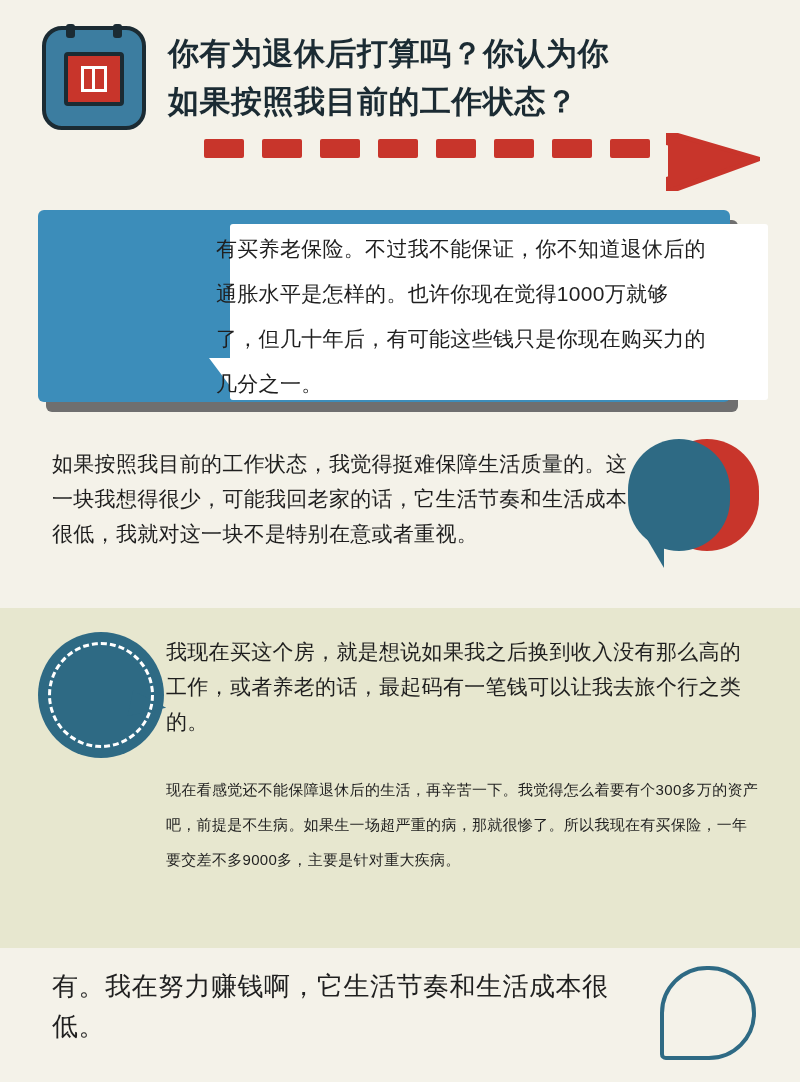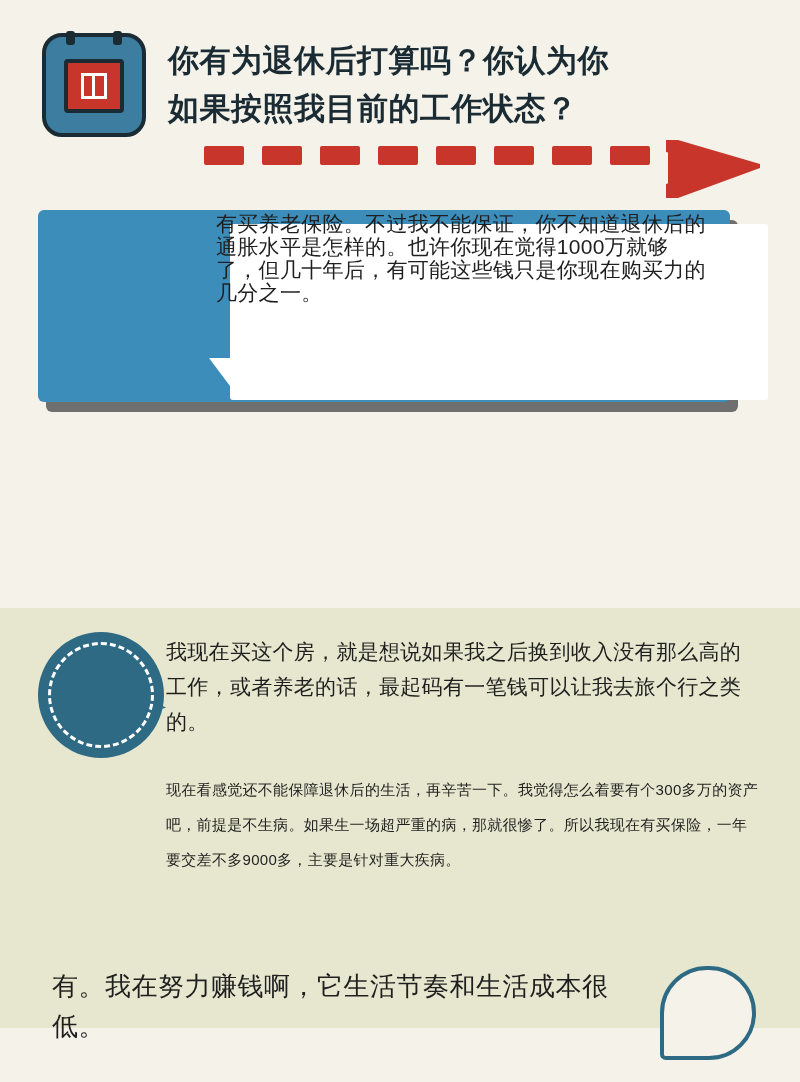--- a/index.html
+++ b/index.html
@@ -21,21 +21,20 @@
     background: #f4f2e9;
     overflow: hidden;
   }
 
   
   .header {
     position: absolute;
     left: 0; top: 0;
     width: 800px;
     height: 196px;
-    margin-top: 7px;
   }
   .logo-box {
     position: absolute;
     left: 42px; top: 26px;
     width: 104px; height: 104px;
     background: #3c7da0;
     border: 4px solid #1b2b33;
     border-radius: 20px;
     box-sizing: border-box;
   }
@@ -121,24 +120,24 @@
   .b1-tail {
     position: absolute;
     left: 171px; top: 148px;
     width: 0; height: 0;
     border-top: 0 solid transparent;
     border-right: 24px solid #ffffff;
     border-bottom: 32px solid transparent;
   }
   .b1-text {
     position: absolute;
-    left: 216px; top: 16px;
+    left: 216px; top: 30px;
     width: 494px;
     font-size: 21px;
-    line-height: 23px;
+    line-height: 45px;
     color: #1f1f1f;
     letter-spacing: 0.3px;
   }
 
   
   .block2 {
     position: absolute;
     left: 0; top: 430px;
     width: 800px; height: 178px;
   }
@@ -171,21 +170,21 @@
     width: 0; height: 0;
     border-left: 14px solid transparent;
     border-right: 20px solid #2e6a84;
     border-bottom: 34px solid transparent;
   }
 
   
   .block3 {
     position: absolute;
     left: 0; top: 608px;
-    width: 800px; height: 420px;
+    width: 800px; height: 340px;
     background: #e7e7cf;
   }
   .b3-circle {
     position: absolute;
     left: 38px; top: 24px;
     width: 126px; height: 126px;
     background: #2e6a84;
     border-radius: 50%;
   }
   .b3-circle-dash {
@@ -287,20 +286,26 @@
 
   <div class="block1">
     <div class="b1-shadow"></div>
     <div class="b1-blue">
       <div class="b1-white"></div>
       <div class="b1-tail"></div>
     </div>
     <div class="b1-text">有买养老保险。不过我不能保证，你不知道退休后的通胀水平是怎样的。也许你现在觉得1000万就够了，但几十年后，有可能这些钱只是你现在购买力的几分之一。</div>
   </div>
 
+  <div class="block2">
+    <div class="b2-bubble-red"></div>
+    <div class="b2-bubble-blue"></div>
+    <div class="b2-bubble-tail"></div>
+    <div class="b2-text">如果按照我目前的工作状态，我觉得挺难保障生活质量的。这一块我想得很少，可能我回老家的话，它生活节奏和生活成本很低，我就对这一块不是特别在意或者重视。</div>
+  </div>
 
   <div class="block3">
     <div class="b3-circle"></div>
     <div class="b3-circle-tail"></div>
     <div class="b3-circle-dash"></div>
     <div class="b3-text1">我现在买这个房，就是想说如果我之后换到收入没有那么高的工作，或者养老的话，最起码有一笔钱可以让我去旅个行之类的。</div>
     <div class="b3-text2">现在看感觉还不能保障退休后的生活，再辛苦一下。我觉得怎么着要有个300多万的资产吧，前提是不生病。如果生一场超严重的病，那就很惨了。所以我现在有买保险，一年要交差不多9000多，主要是针对重大疾病。</div>
   </div>
 
   <div class="block4">

